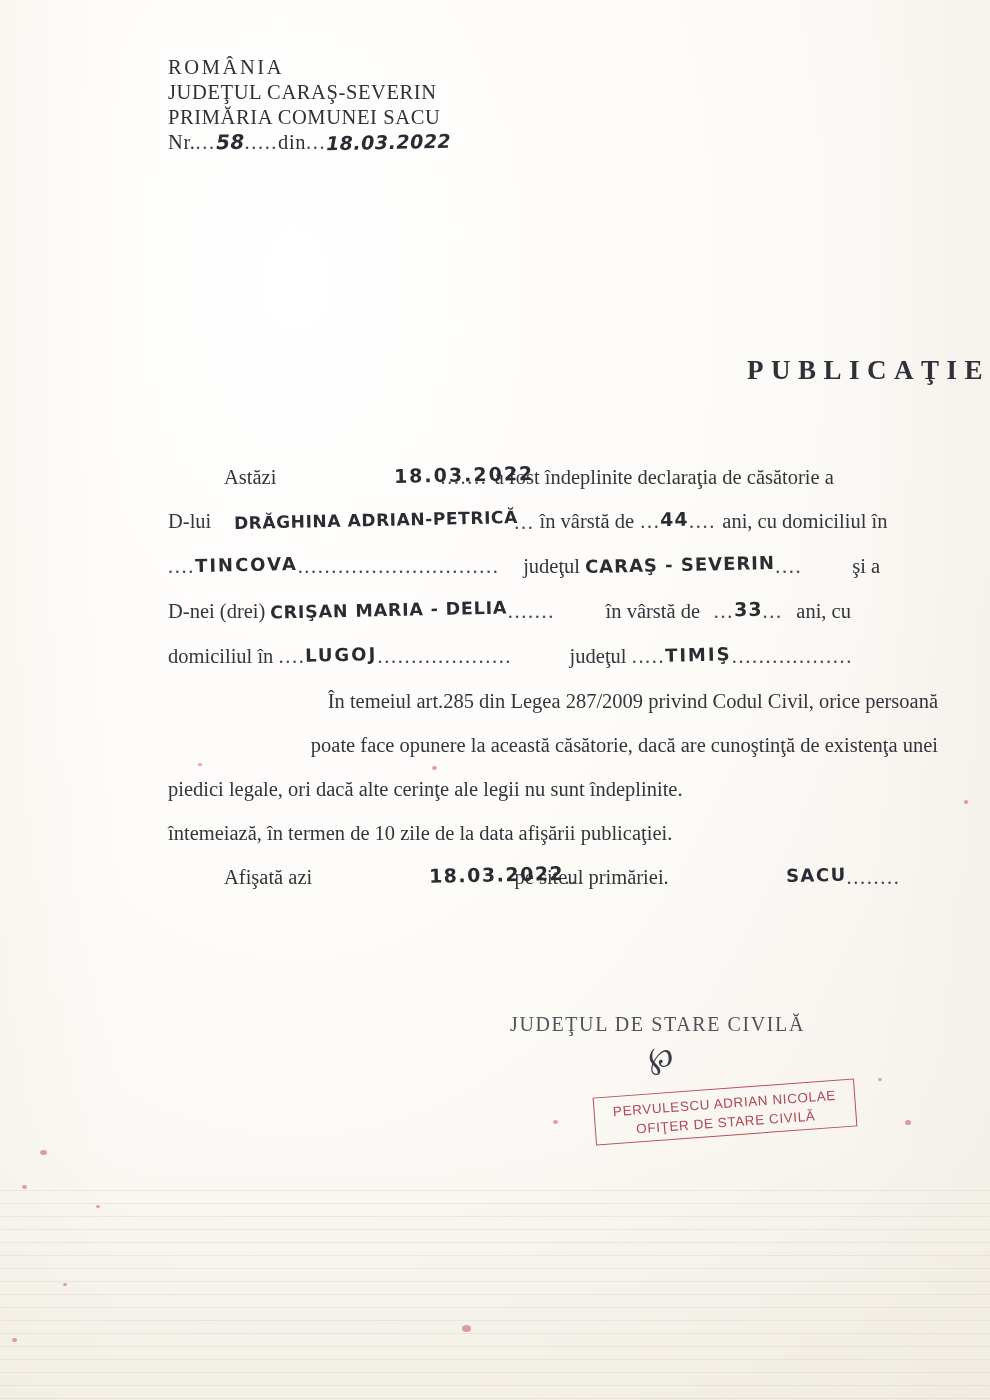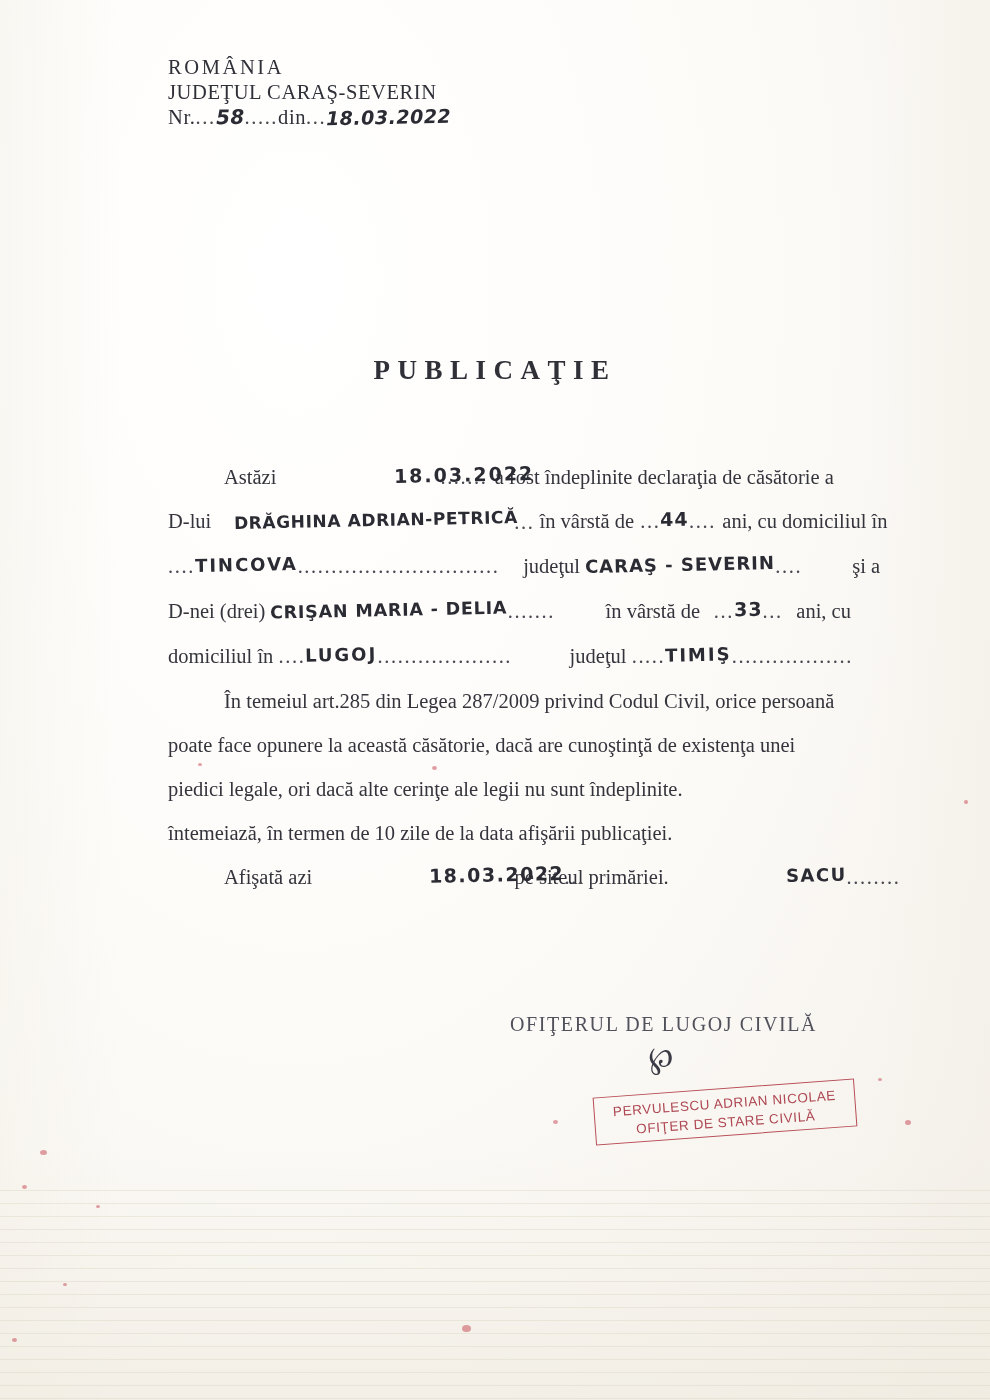--- a/index.html
+++ b/index.html
@@ -84,21 +84,21 @@
     font-style: italic;
     font-weight: 700;
     font-size: 19px;
   }
 
   
   .title {
     position: absolute;
     top: 355px;
     left: 0; right: 0;
-    text-align: center;
+    text-align: right;
     font-size: 27px;
     font-weight: 700;
     letter-spacing: 7.5px;
     color: #2f3038;
   }
 
   
   .body {
     position: absolute;
     left: 168px;
@@ -125,21 +125,21 @@
     letter-spacing: 1.1px;
     position: relative;
     top: -2px;
   }
   .dots {
     letter-spacing: 1.6px;
     color: #4a4a52;
   }
   .stretch {
     display: flex;
-    justify-content: flex-start;
+    justify-content: flex-end;
     white-space: nowrap;
   }
 
   
   .sig-title {
     position: absolute;
     top: 1013px;
     left: 510px;
     font-size: 20px;
     letter-spacing: 1.6px;
@@ -199,20 +199,21 @@
 <div class="speck" style="left:432px; top:766px;  width:5px;  height:4px;"></div>
 <div class="speck" style="left:63px;  top:1283px; width:4px;  height:3px;"></div>
 <div class="speck" style="left:12px;  top:1338px; width:5px;  height:4px;"></div>
 <div class="speck" style="left:964px; top:800px;  width:4px;  height:4px;"></div>
 
 <div class="content">
 
   <div class="header">
     <div class="l1">ROMÂNIA</div>
     <div>JUDEŢUL CARAŞ-SEVERIN</div>
+    <div>PRIMĂRIA COMUNEI  SACU</div>
     <div class="nr-line">
       <span>Nr.</span>
       <span class="dots dots-sm">...</span>
       <span class="hw hw-num" style="font-size:20px;">58</span>
       <span class="dots dots-sm">.....</span>
       <span>din</span>
       <span class="dots dots-sm">...</span>
       <span class="hw hw-num" style="font-size:19px;">18.03.2022</span>
     </div>
   </div>
@@ -293,20 +294,20 @@
         <span class="hw" style="font-size:19px;letter-spacing:1.5px;">18.03.2022</span><span class="dots">...</span>
       </span>
       <span>pe siteul  primăriei.</span>
       <span class="fill" style="width:152px;text-align:left;">
         <span class="hw" style="font-size:18px;letter-spacing:1.5px;">SACU</span><span class="dots">........</span>
       </span>
     </p>
 
   </div>
 
-  <div class="sig-title">OFIŢERUL DE LUGOJ CIVILĂ</div>
+  <div class="sig-title">JUDEŢUL DE STARE CIVILĂ</div>
   <div class="sig-mark">℘</div>
   <div class="stamp">
     <div>PERVULESCU ADRIAN NICOLAE</div>
     <div>OFIŢER DE STARE CIVILĂ</div>
   </div>
 
 </div>
 
 </body></html>

